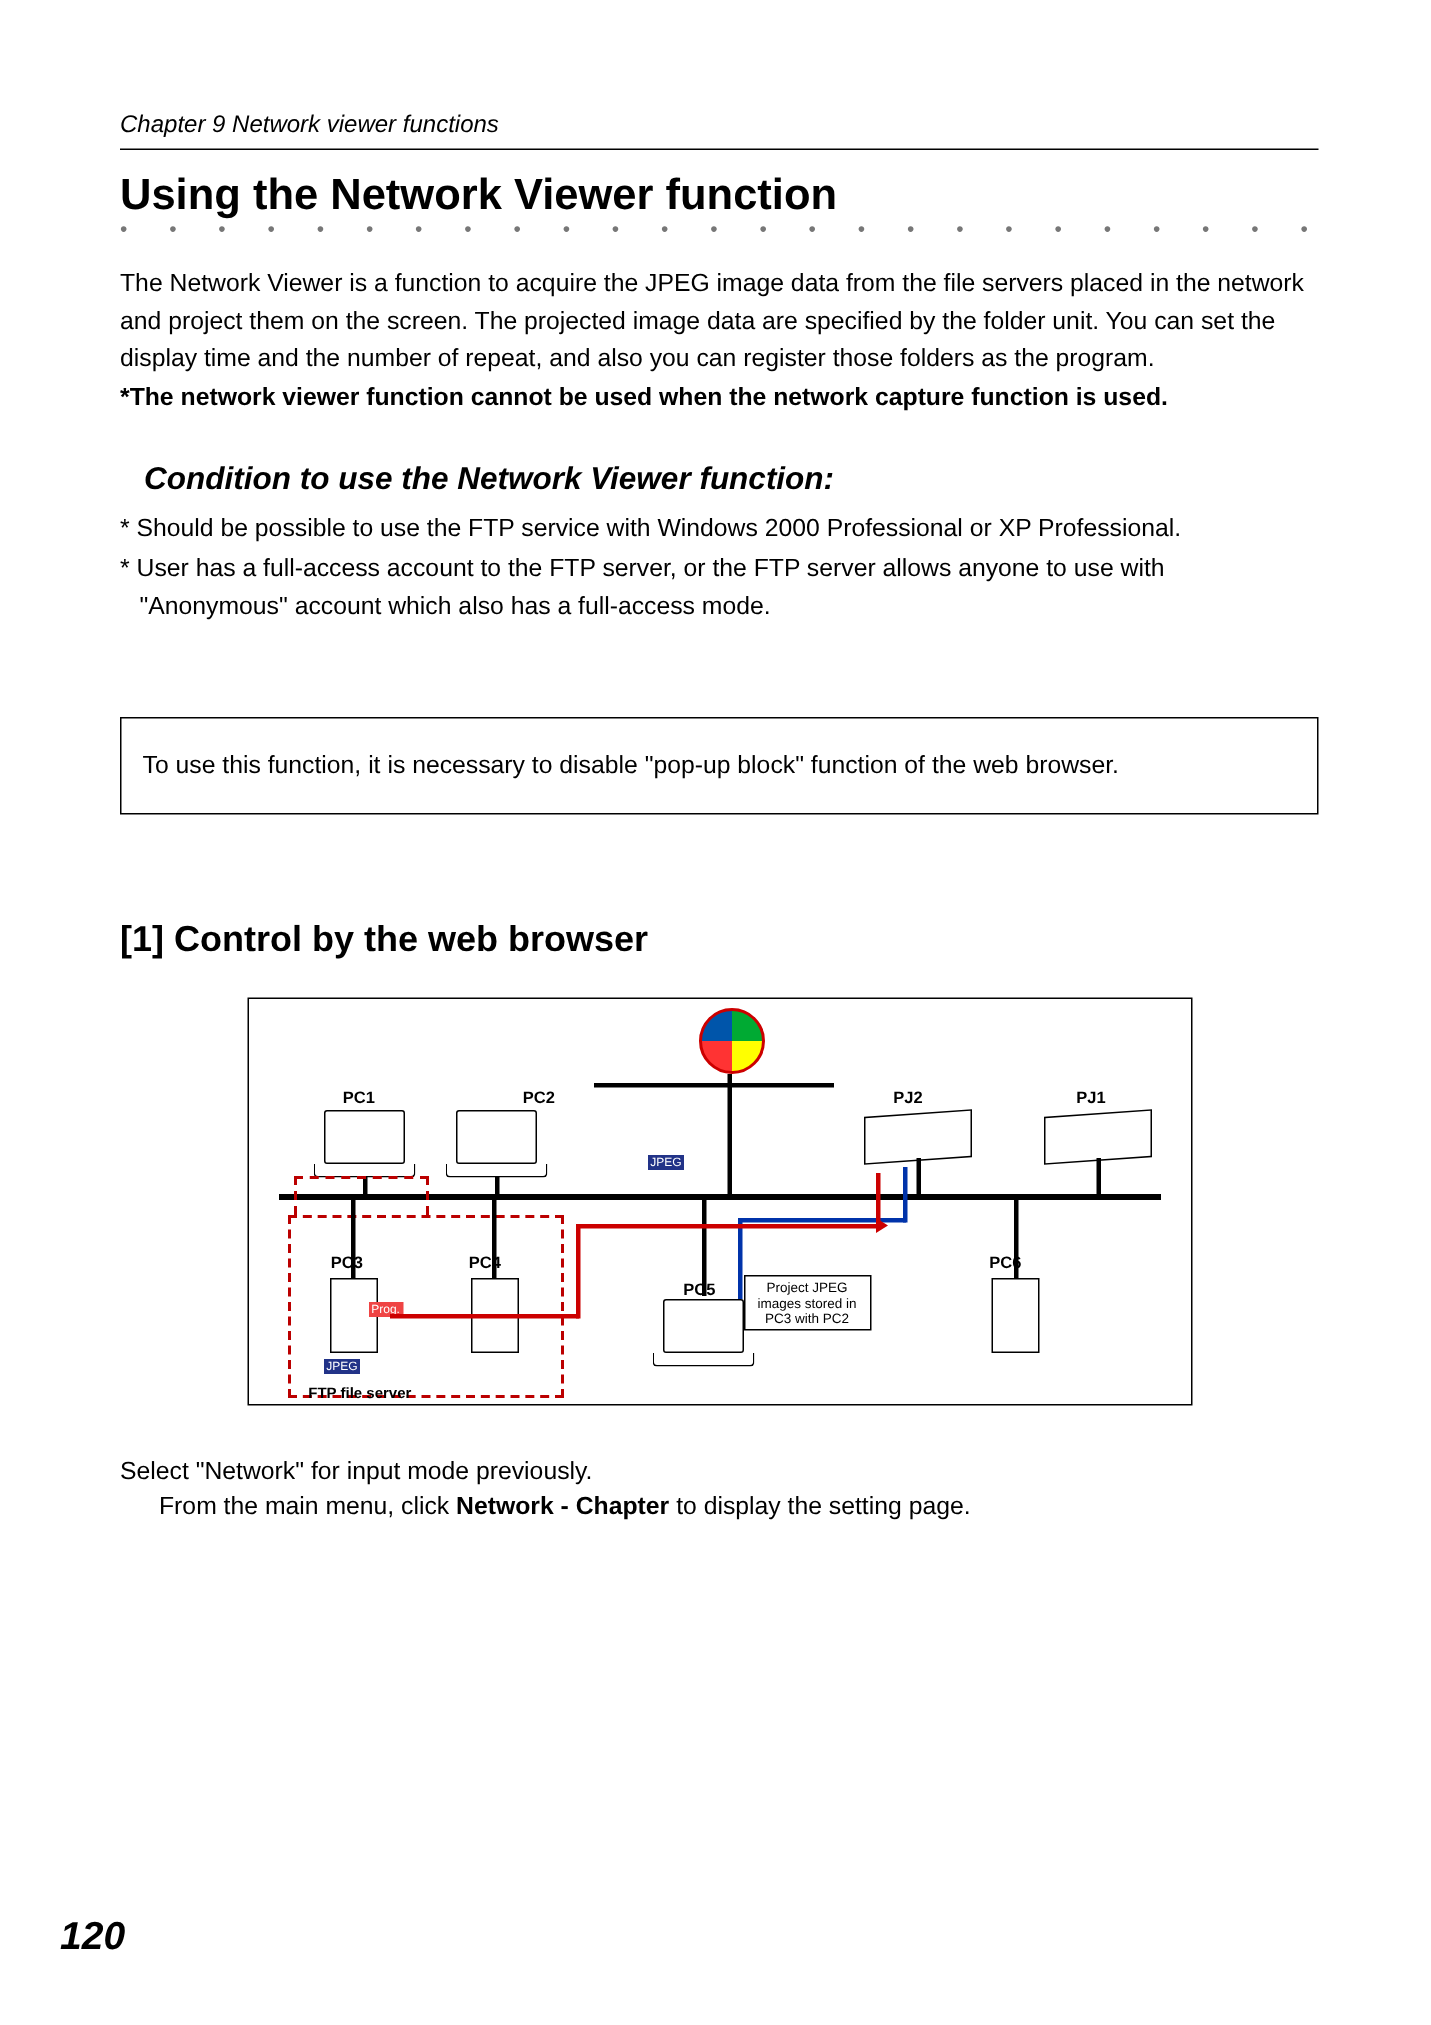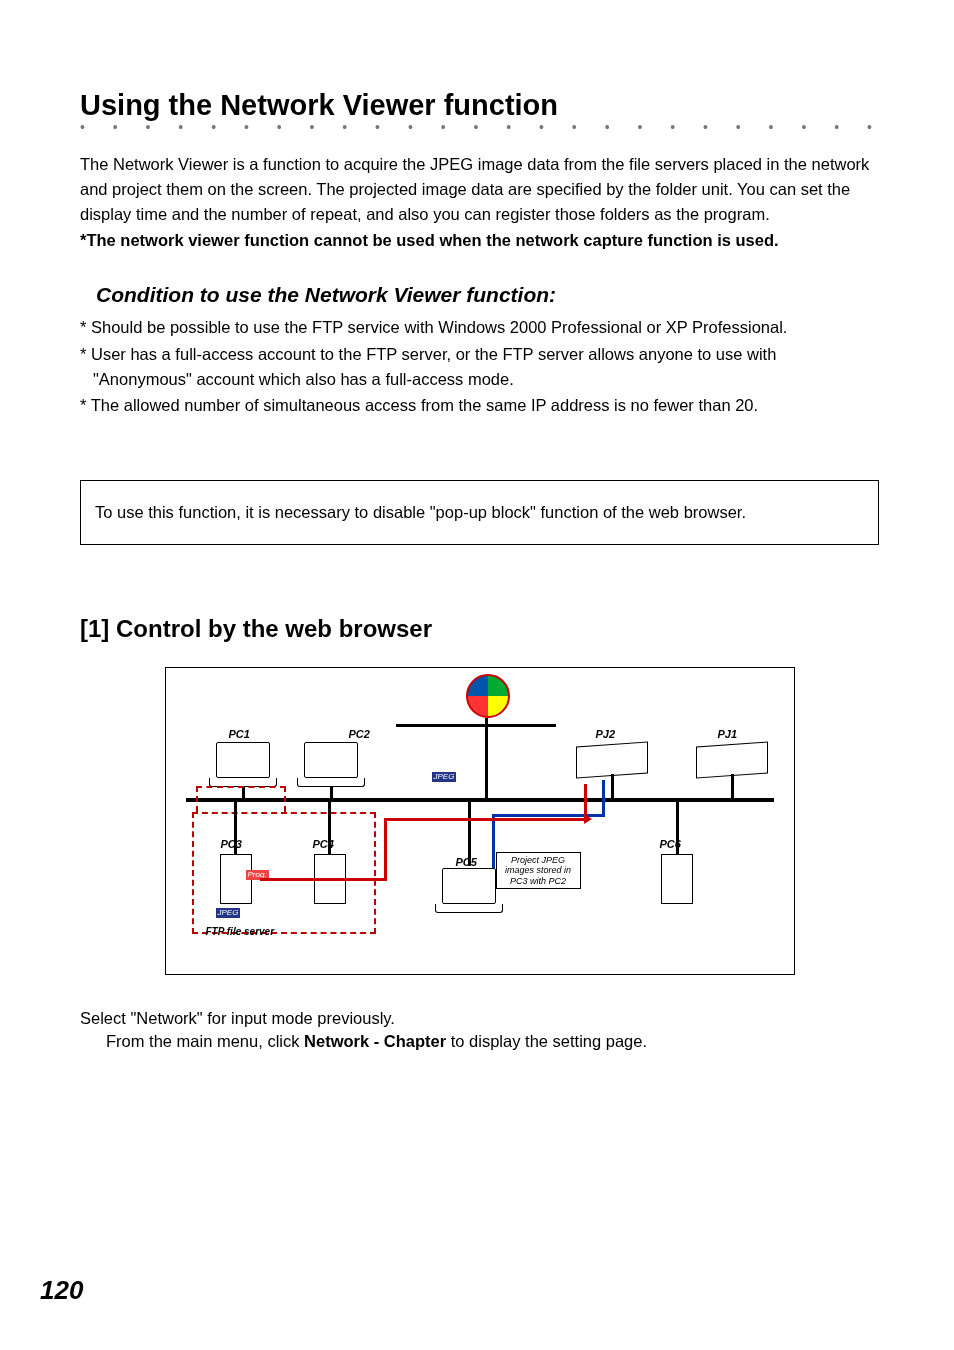--- a/index.html
+++ b/index.html
@@ -68,25 +68,24 @@
     font-weight:700;
     margin:70px 0 24px 0;
   }
   .diagram-wrap {
     text-align:center;
   }
   .diagram {
     display:inline-block;
     border:1px solid #000;
     width:630px;
-    height:308px;
+    height:272px;
     box-sizing:border-box;
     position:relative;
     font-size:10px;
-    font-style:italic;
   }
   .diagram .bus {
     position:absolute;
     left:20px; right:20px;
     top:130px;
     height:4px;
     background:#000;
   }
   .dlabel {
     position:absolute;
@@ -203,34 +202,34 @@
     font-style:italic;
     font-weight:700;
     font-size:26px;
   }
 </style>
 </head>
 <body>
 
 <div class="page">
 
+  <div class="chapterline">Chapter 9 Network viewer functions</div>
 
   <div class="h1">Using the Network Viewer function</div>
   <div class="dots">• • • • • • • • • • • • • • • • • • • • • • • • • • • • • • • • • • • • • • • • • • • • • • •</div>
 
   <div class="body">
     <p class="body-block">The Network Viewer is a function to acquire the JPEG image data from the file servers placed in the network and project them on the screen. The projected image data are specified by the folder unit. You can set the display time and the number of repeat, and also you can register those folders as the program.</p>
     <p class="body-block bold" style="margin-top:-12px">*The network viewer function cannot be used when the network capture function is used.</p>
   </div>
 
   <div class="h2">Condition to use the Network Viewer function:</div>
   <div class="body">
     <p class="hang">* Should be possible to use the FTP service with Windows 2000 Professional or XP Professional.</p>
     <p class="hang">* User has a full-access account to the FTP server, or the FTP server allows anyone to use with "Anonymous" account which also has a full-access mode.</p>
-    <p class="hang">* The allowed number of simultaneous access from the same IP address is no fewer than 20.</p>
   </div>
 
   <div class="noticebox">
     <span>To use this function, it is necessary to disable "pop-up block" function of the web browser.</span>
   </div>
 
   <div class="h3">[1] Control by the web browser</div>
 
   <div class="diagram-wrap">
     <div class="diagram">

